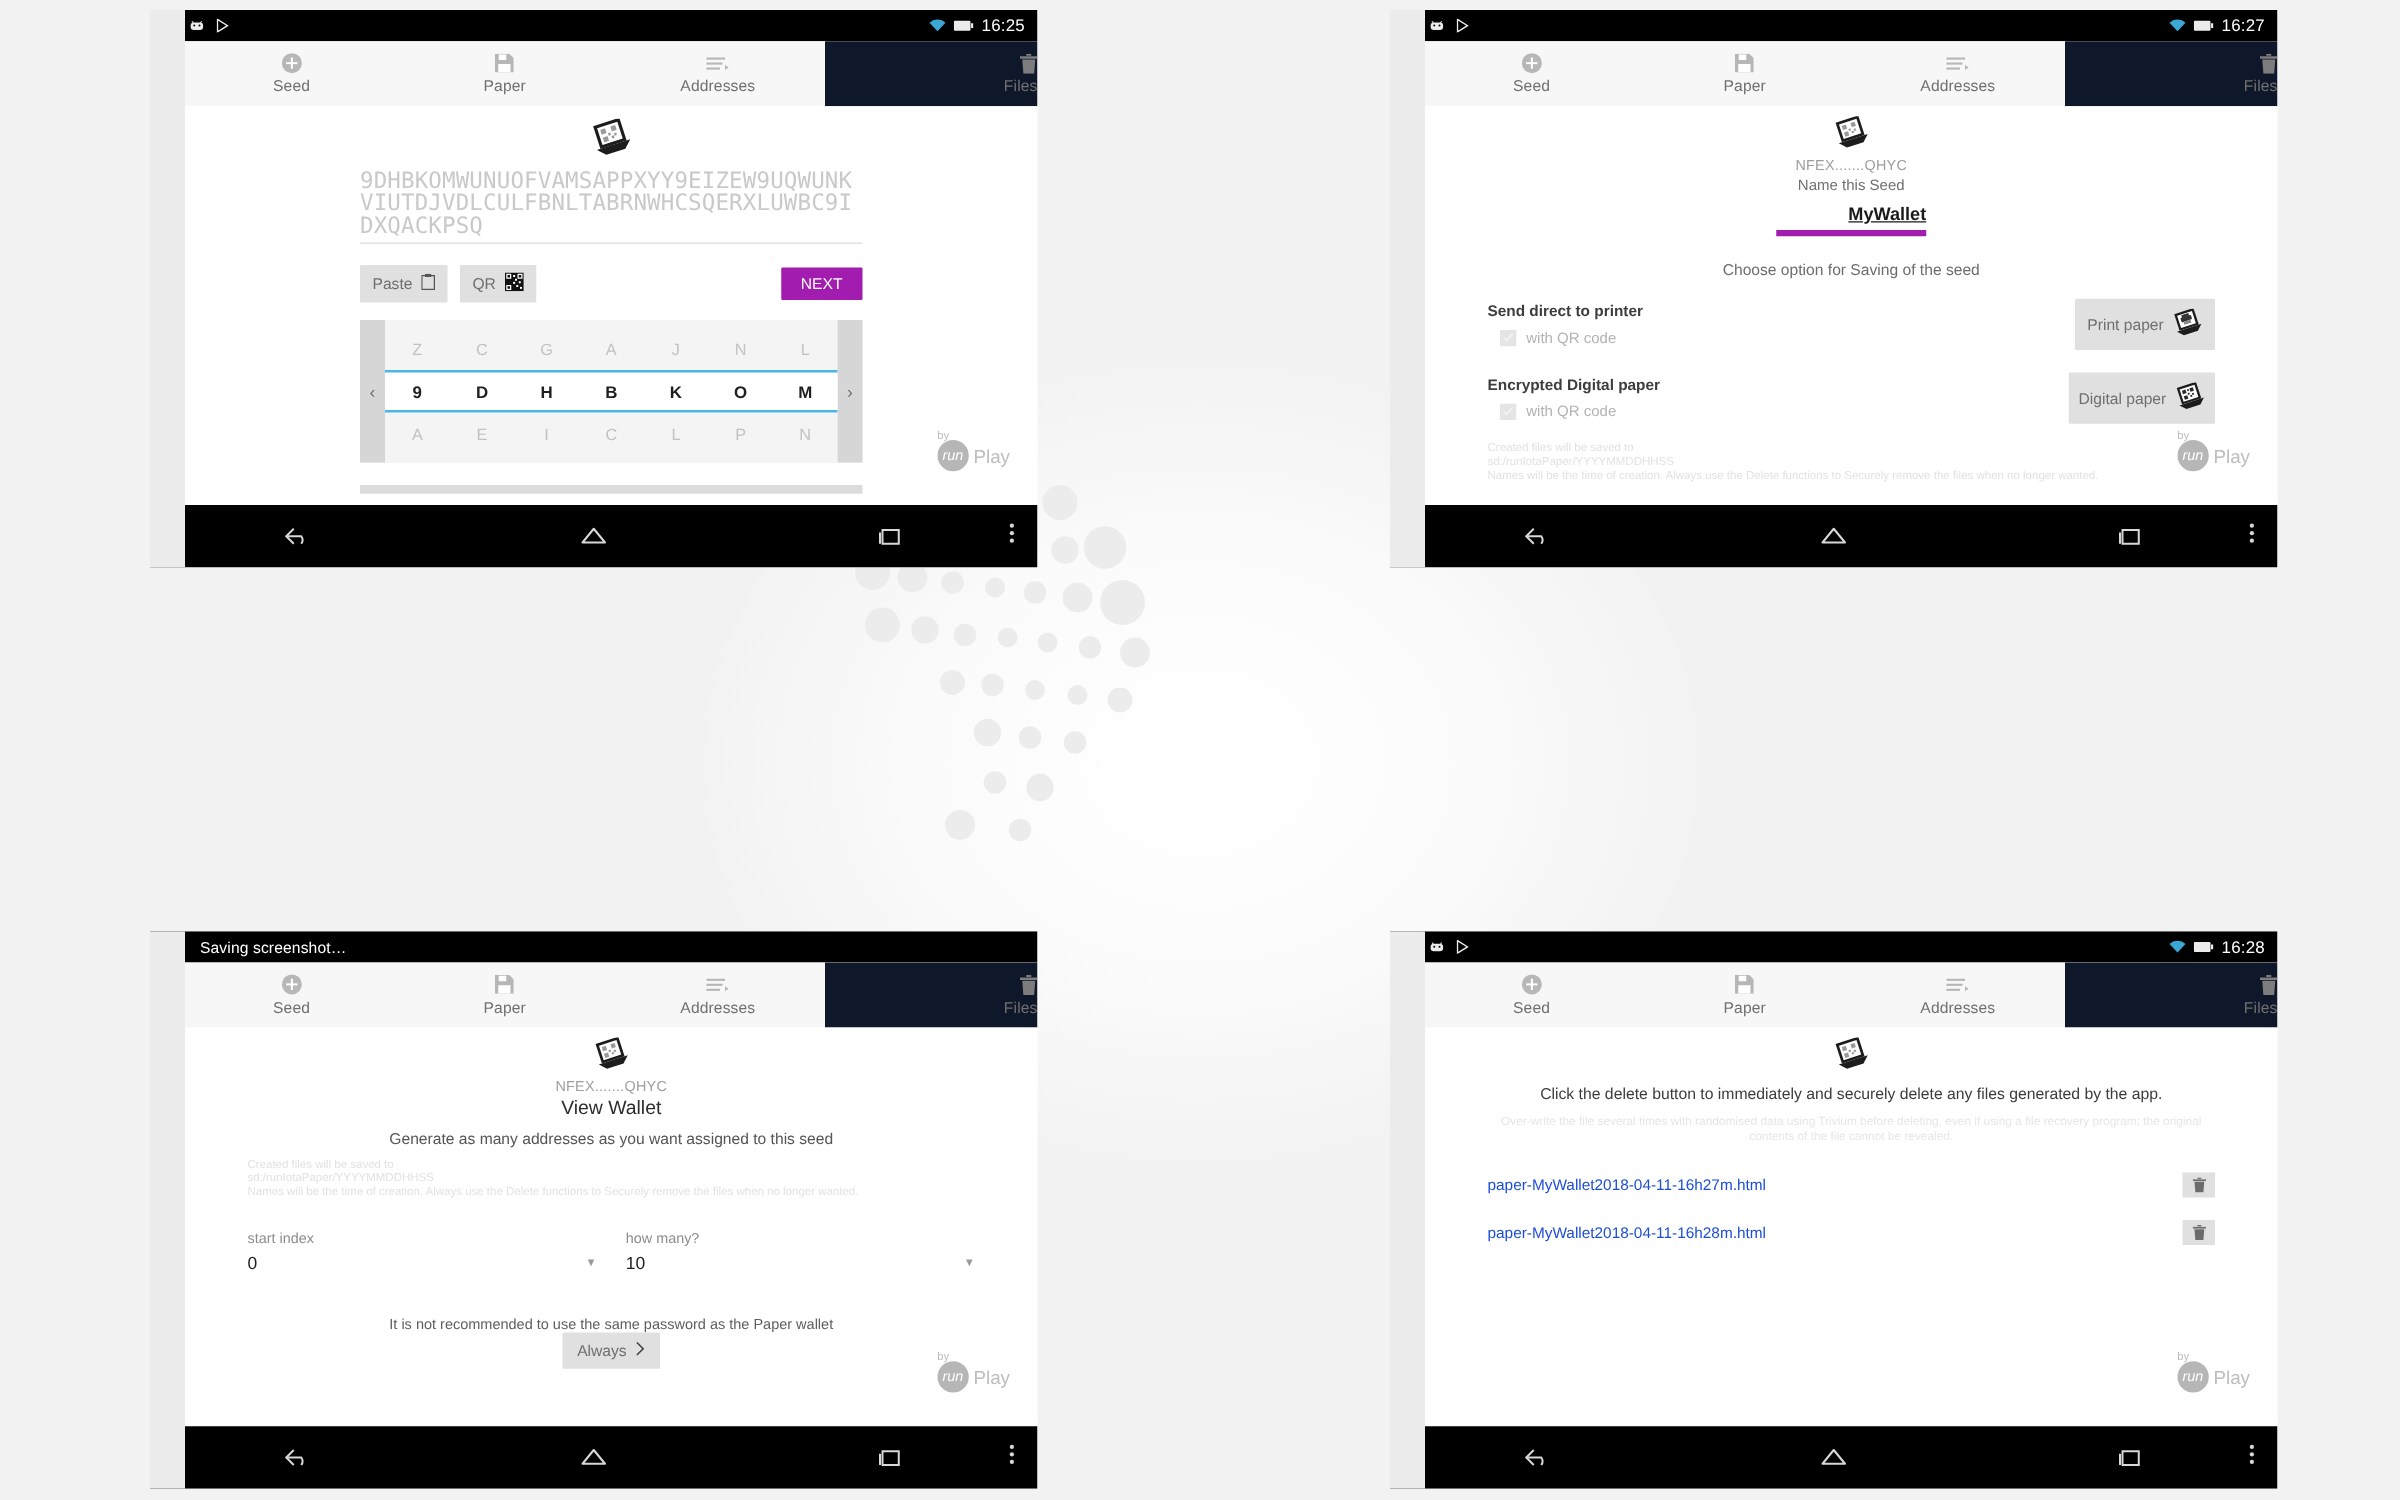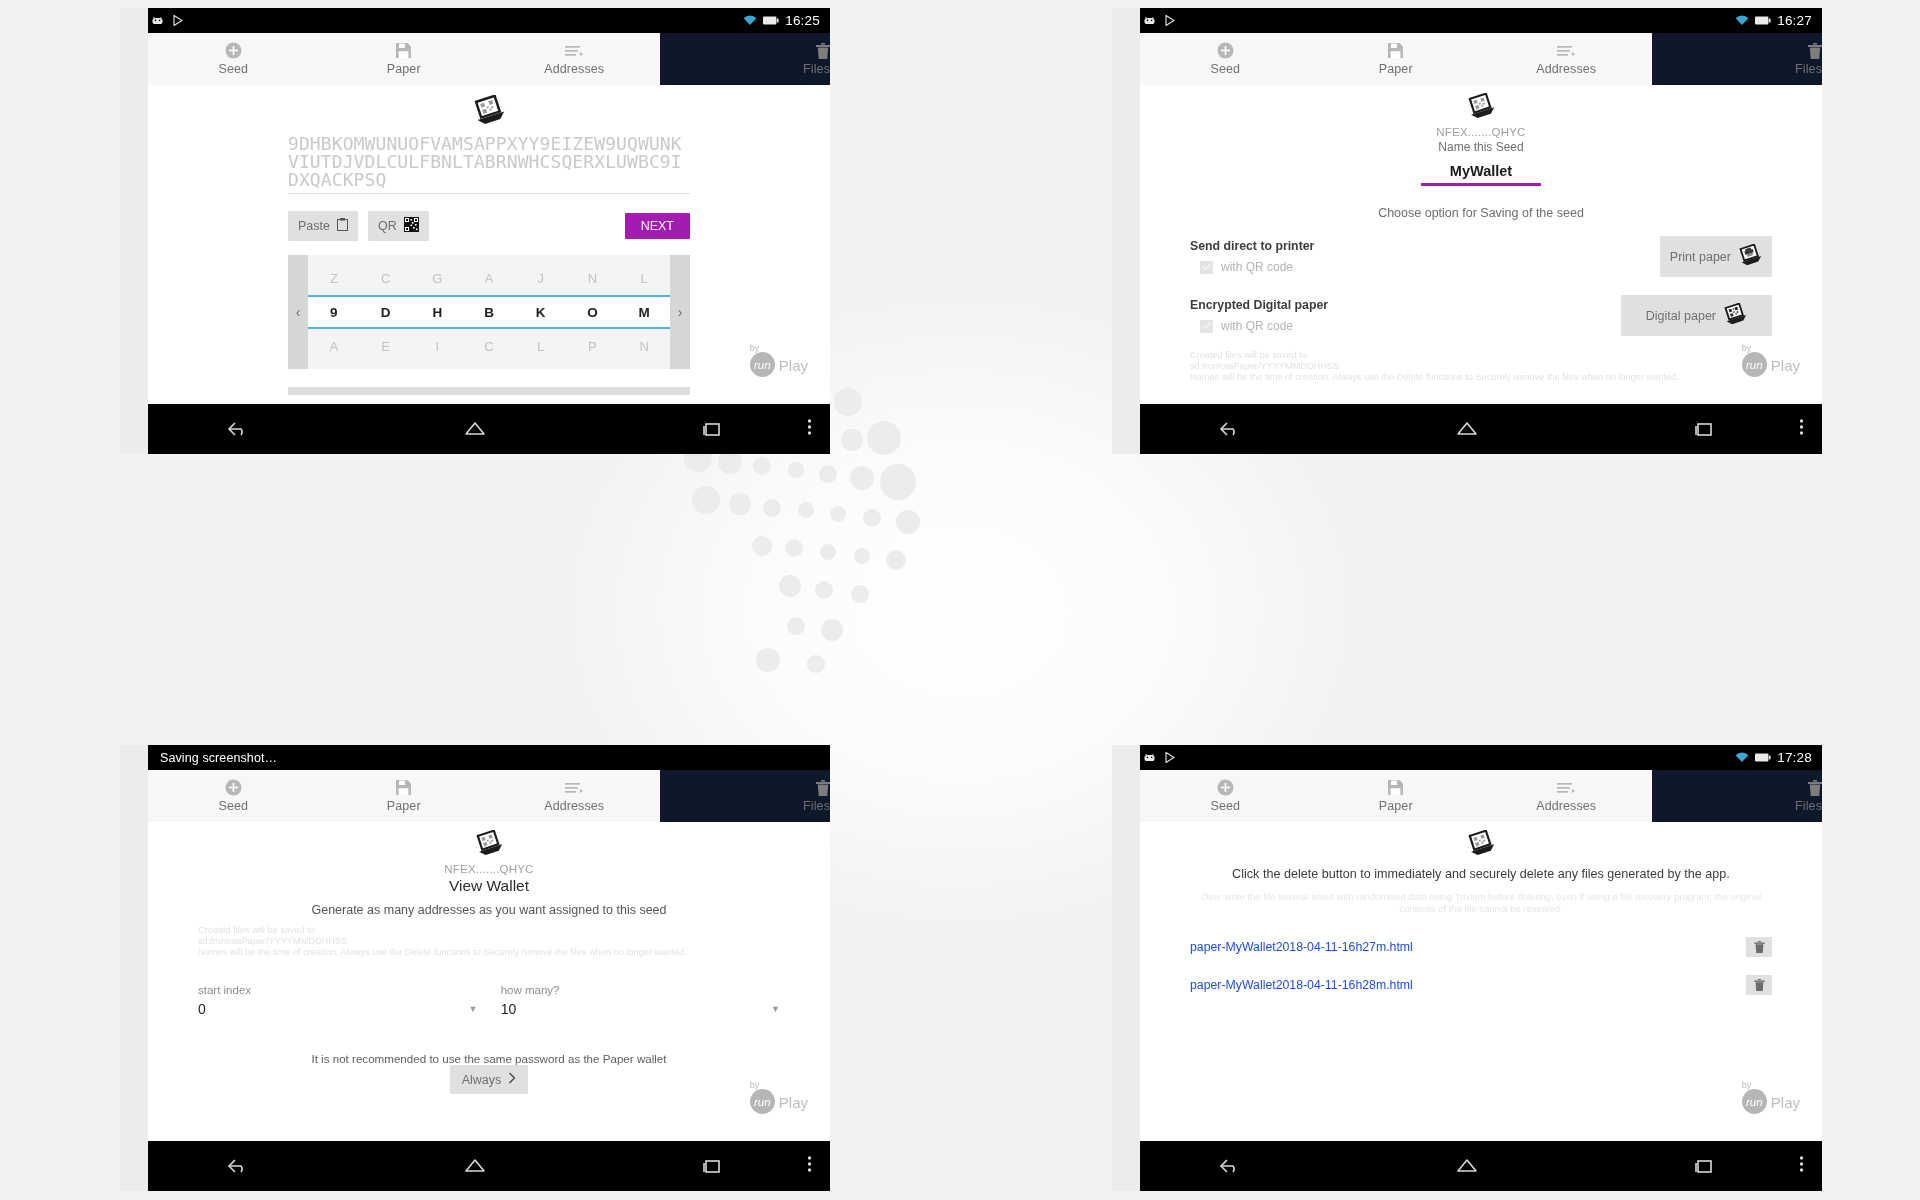--- a/index.html
+++ b/index.html
@@ -213,26 +213,27 @@
   }
   .rp-play { font-size: 15px; color: #bdbdbd; line-height: 22px; }
 
   
   .center { text-align: center; }
   .seed-short { font-size: 11.5px; color: #9e9e9e; letter-spacing: .2px; }
   .seed-label { font-size: 12px; color: #707070; }
   .name-input {
     width: 120px;
     margin: 9px auto 0;
-    text-align: center;
+    text-align: right;
     font-size: 14.5px;
     color: #1a1a1a;
     font-weight: bold;
     padding-bottom: 4px;
-    border-bottom: 3px solid #a21caf;
+    border-bottom: 5px solid #a21caf;
+    text-decoration: underline;
   }
   .choose-line { font-size: 12.5px; color: #6d6d6d; margin-top: 20px; }
 
   .opt-title { font-size: 12.3px; color: #3d3d3d; font-weight: bold; }
   .opt-check { display: flex; align-items: center; gap: 8px; margin-top: 7px; margin-left: 10px; }
   .chk {
     width: 13px; height: 13px;
     background: #e4e4e4;
     display: inline-flex; align-items: center; justify-content: center;
     cursor: pointer;
@@ -691,21 +692,21 @@
           <div class="opt-title">Encrypted Digital paper</div>
           <div class="opt-check">
             <span class="chk">
               <svg width="9" height="8" viewBox="0 0 9 8">
                   <path d="M0.8 4 L3.2 6.4 L8.2 1" fill="none" stroke="#f4f4f4" stroke-width="1.4"></path>
                 </svg>
             </span>
             <span class="opt-check-label">with QR code</span>
           </div>
         </div>
-        <button class="btn" style="padding:8px 25px;">
+        <button class="btn" style="padding:8px 8px;">
           <span>Digital paper</span>
           <span>
             <svg width="24" height="22" viewBox="0 0 32 30">
               <g transform="rotate(-18 16 15)">
                 <path d="M5 2 L27 2 L27 21 L5 21 Z" fill="#1c1c1c"></path>
                 <rect x="7.5" y="4.5" width="17" height="14" fill="#fff"></rect>
                 <g fill="#2a2a2a">
                     <rect x="9.5" y="6.5" width="4" height="4"></rect>
                     <rect x="18" y="6.5" width="4" height="4"></rect>
                     <rect x="9.5" y="13" width="4" height="4"></rect>
@@ -952,21 +953,21 @@
         <svg width="14" height="11" viewBox="0 0 14 11">
             <path d="M7 10 L0.6 3.2 A9 9 0 0 1 13.4 3.2 Z" fill="#3fb6e8"></path>
           </svg>
       </span>
       <span class="sb-icon">
         <svg width="16" height="9" viewBox="0 0 16 9">
             <rect x="0" y="0.5" width="13.4" height="8" rx="1" fill="#fff"></rect>
             <rect x="13.8" y="2.6" width="1.8" height="3.8" fill="#fff"></rect>
           </svg>
       </span>
-      <span class="sb-time">17:28</span>
+      <span class="sb-time">16:28</span>
     </span>
   </div>
 
   <div class="tabbar">
     <div class="tab">
       <span class="ticon">
         <svg width="17" height="17" viewBox="0 0 17 17">
             <circle cx="8.5" cy="8.5" r="8" fill="#b7b7b7"></circle>
             <rect x="7.7" y="4" width="1.6" height="9" fill="#fff"></rect>
             <rect x="4" y="7.7" width="9" height="1.6" fill="#fff"></rect>

